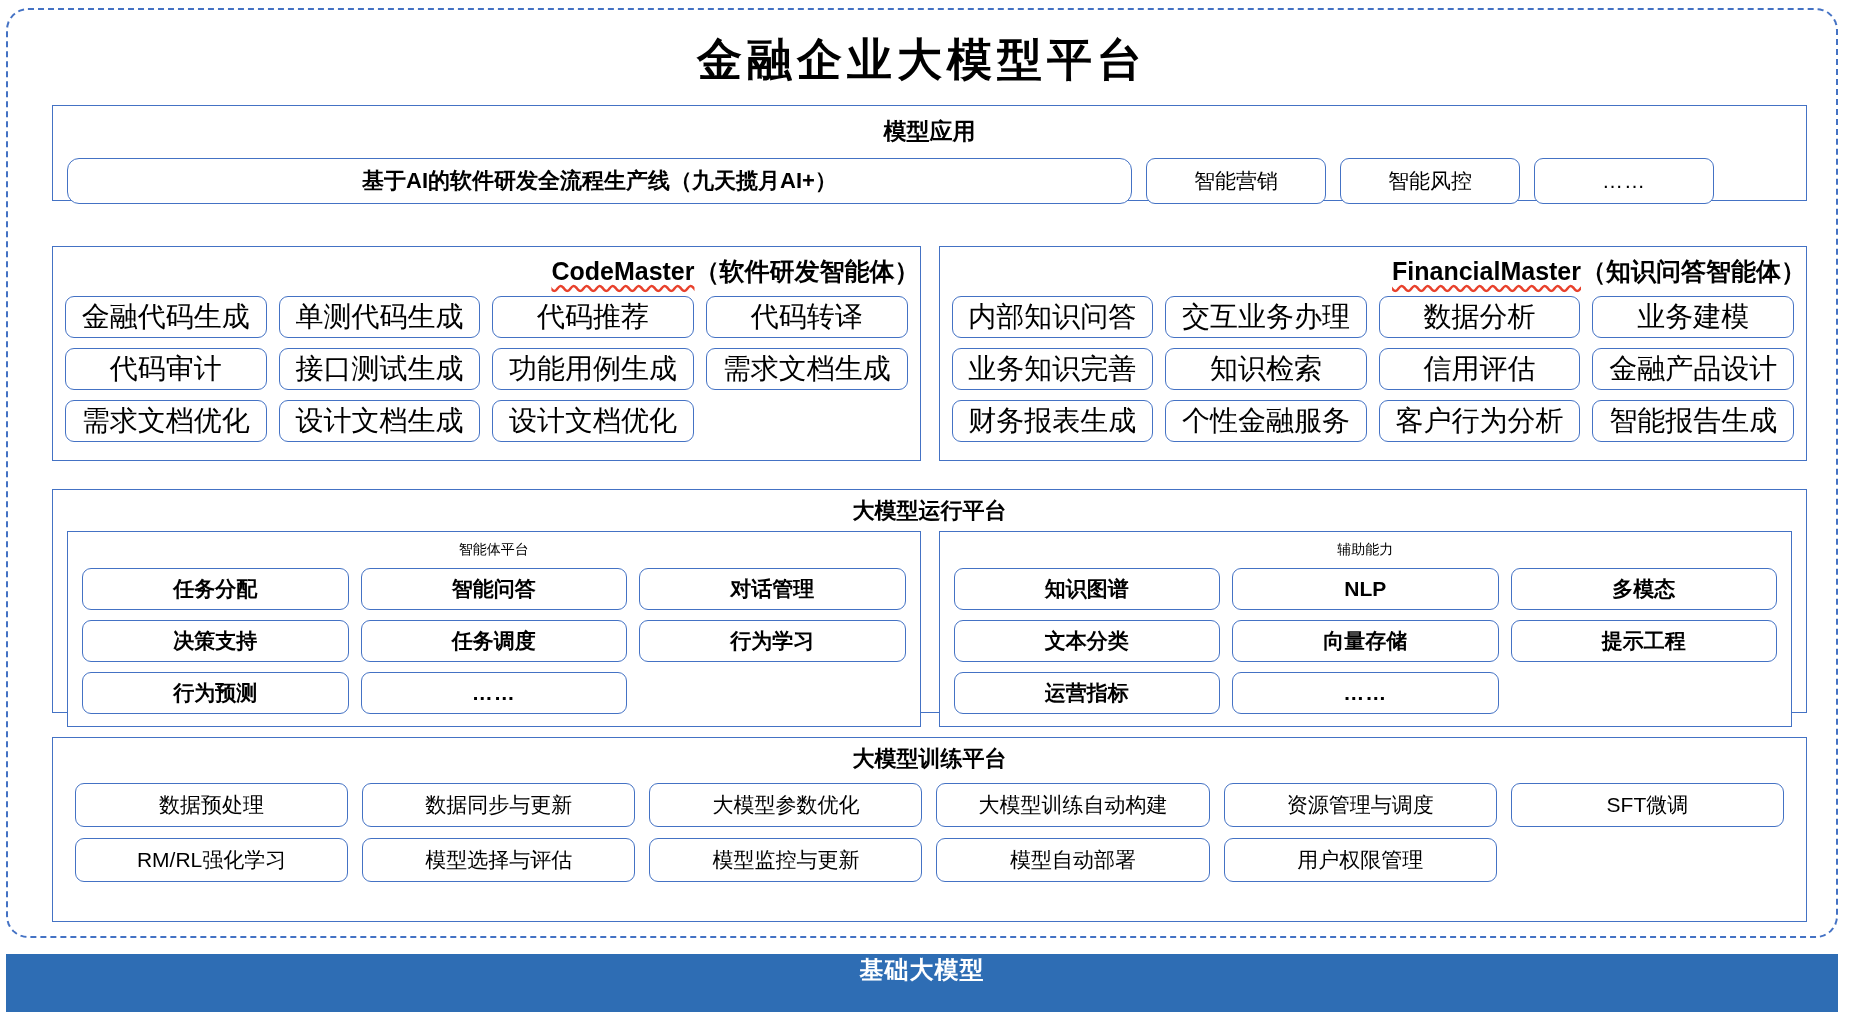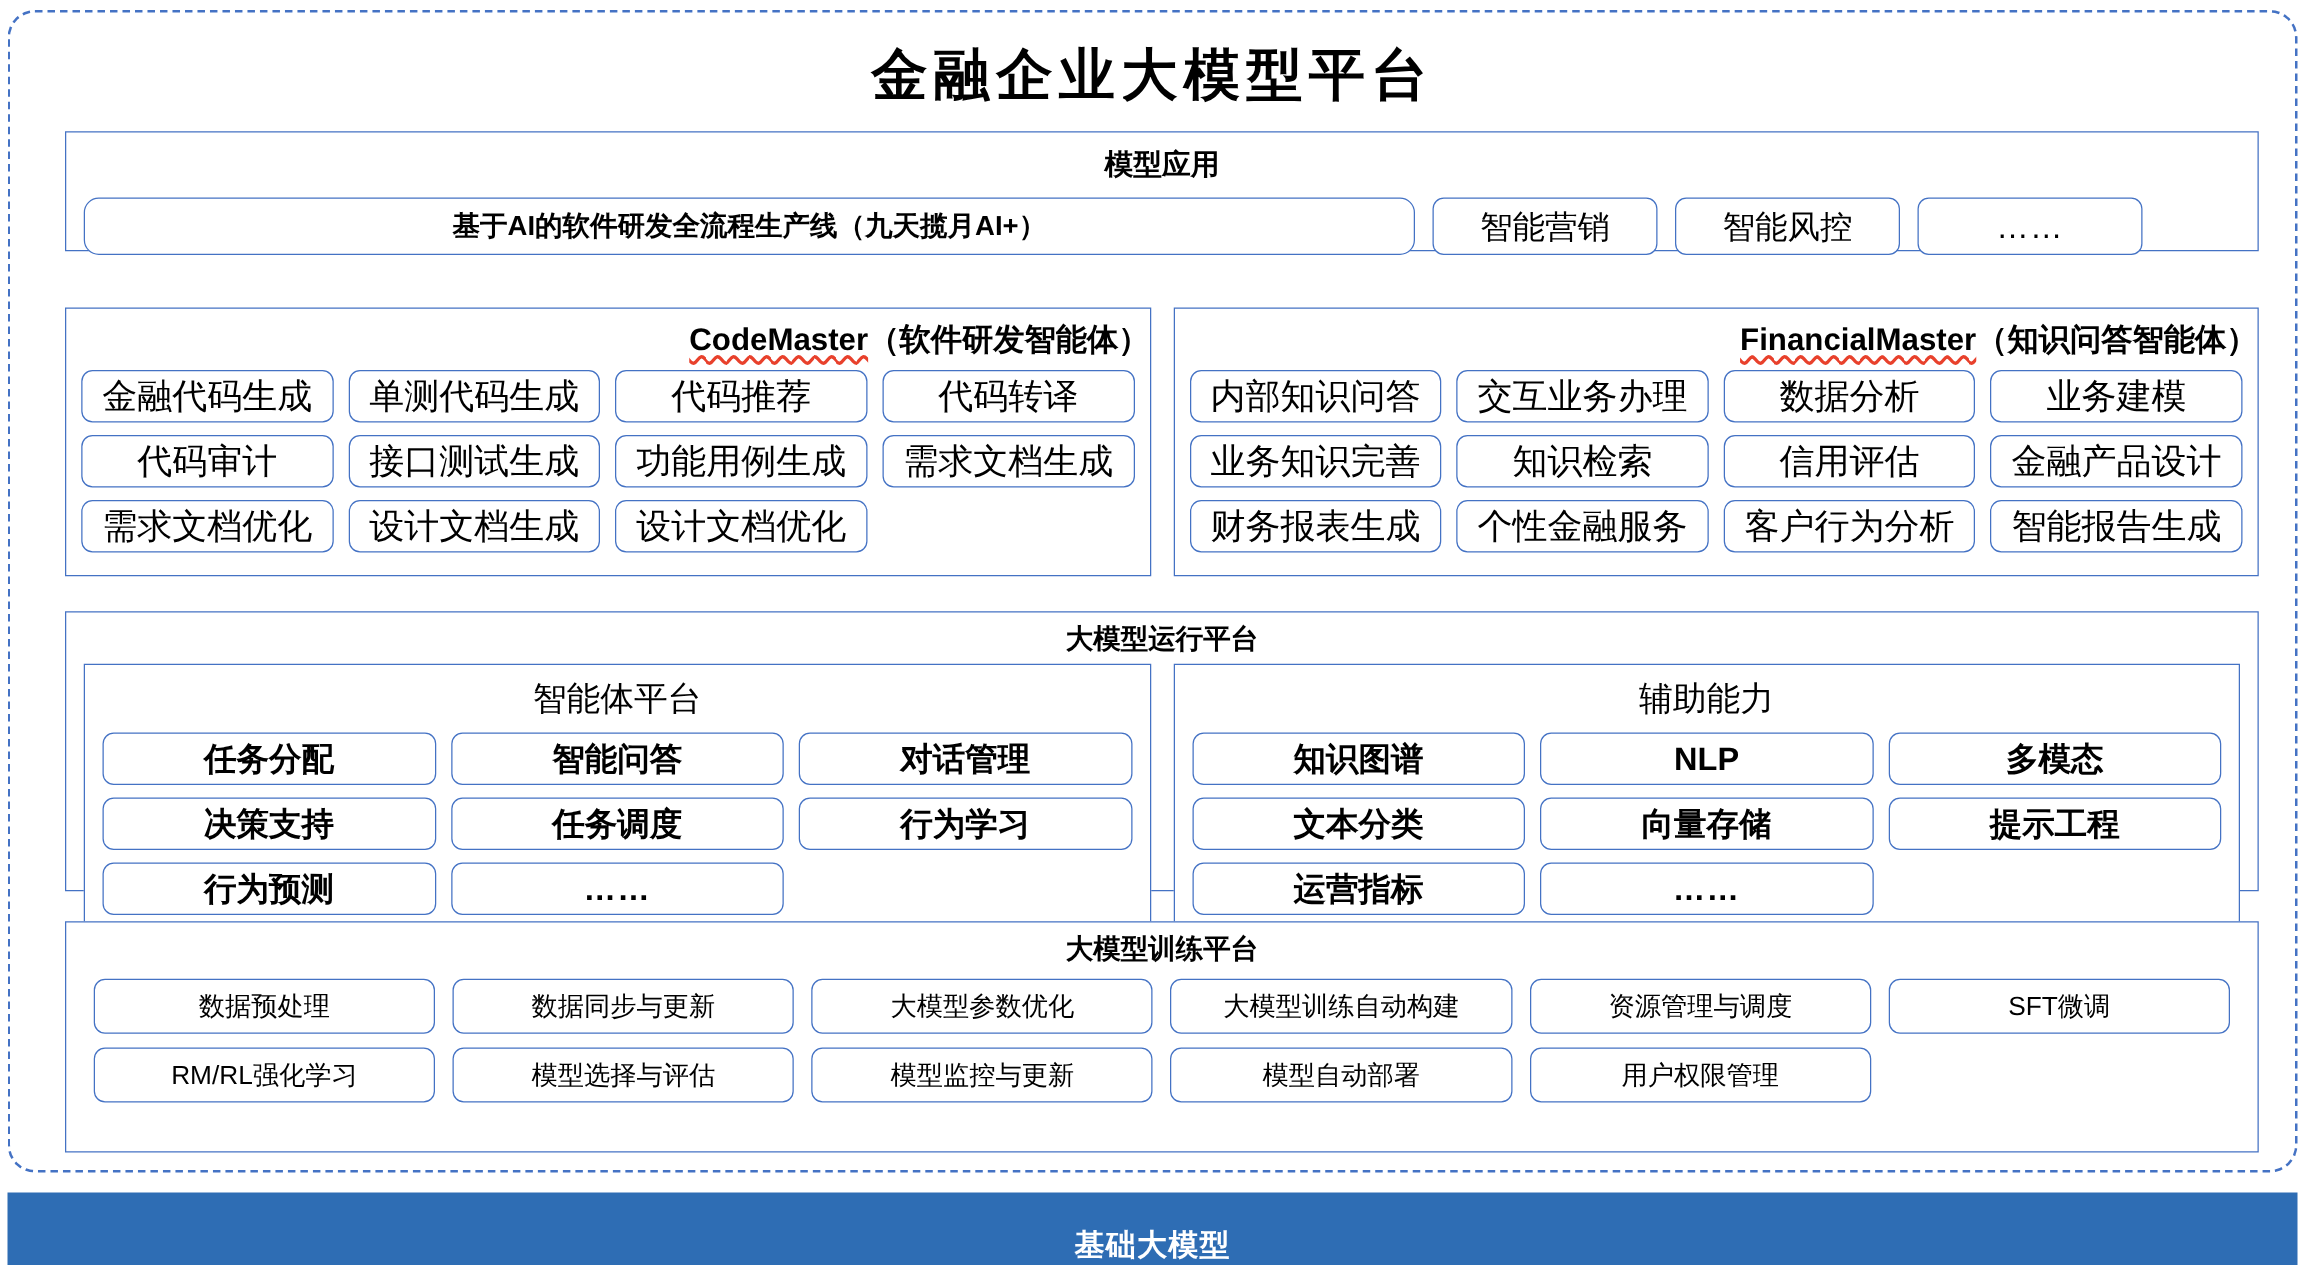--- a/index.html
+++ b/index.html
@@ -49,34 +49,34 @@
   .panel-title {
     text-align: center;
     font-weight: 700;
     color: #000;
     white-space: nowrap;
   }
   .panel-title.lg { font-size: 23px; line-height: 1; padding: 14px 0 13px 0; }
   .panel-title.md { font-size: 22px; line-height: 1; padding: 10px 0 9px 0; }
   .panel-title.sub {
     font-weight: 400;
-    font-size: 27px;
+    font-size: 14px;
     padding: 9px 0 7px 0;
   }
 
   
   .pill {
     box-sizing: border-box;
     border: 1.3px solid #4472c4;
     border-radius: 9px;
     background: #ffffff;
     display: flex;
     align-items: center;
     justify-content: center;
-    font-size: 26px;
+    font-size: 21px;
     color: #000;
     white-space: nowrap;
     height: 44px;
   }
   .pill.dots { letter-spacing: 1px; }
   .pill.wide-strong {
     font-weight: 700;
     font-size: 22px;
     border-radius: 12px;
   }
@@ -174,21 +174,21 @@
 
   
   #base-bar {
     position: absolute;
     left: 6px;
     top: 954px;
     width: 1832px;
     height: 58px;
     background: #2e6db4;
     display: flex;
-    align-items: flex-end;
+    align-items: flex-start;
     justify-content: center;
     color: #ffffff;
     font-size: 24px;
     font-weight: 700;
     letter-spacing: 1px;
   }
 </style>
 </head>
 <body>
 

